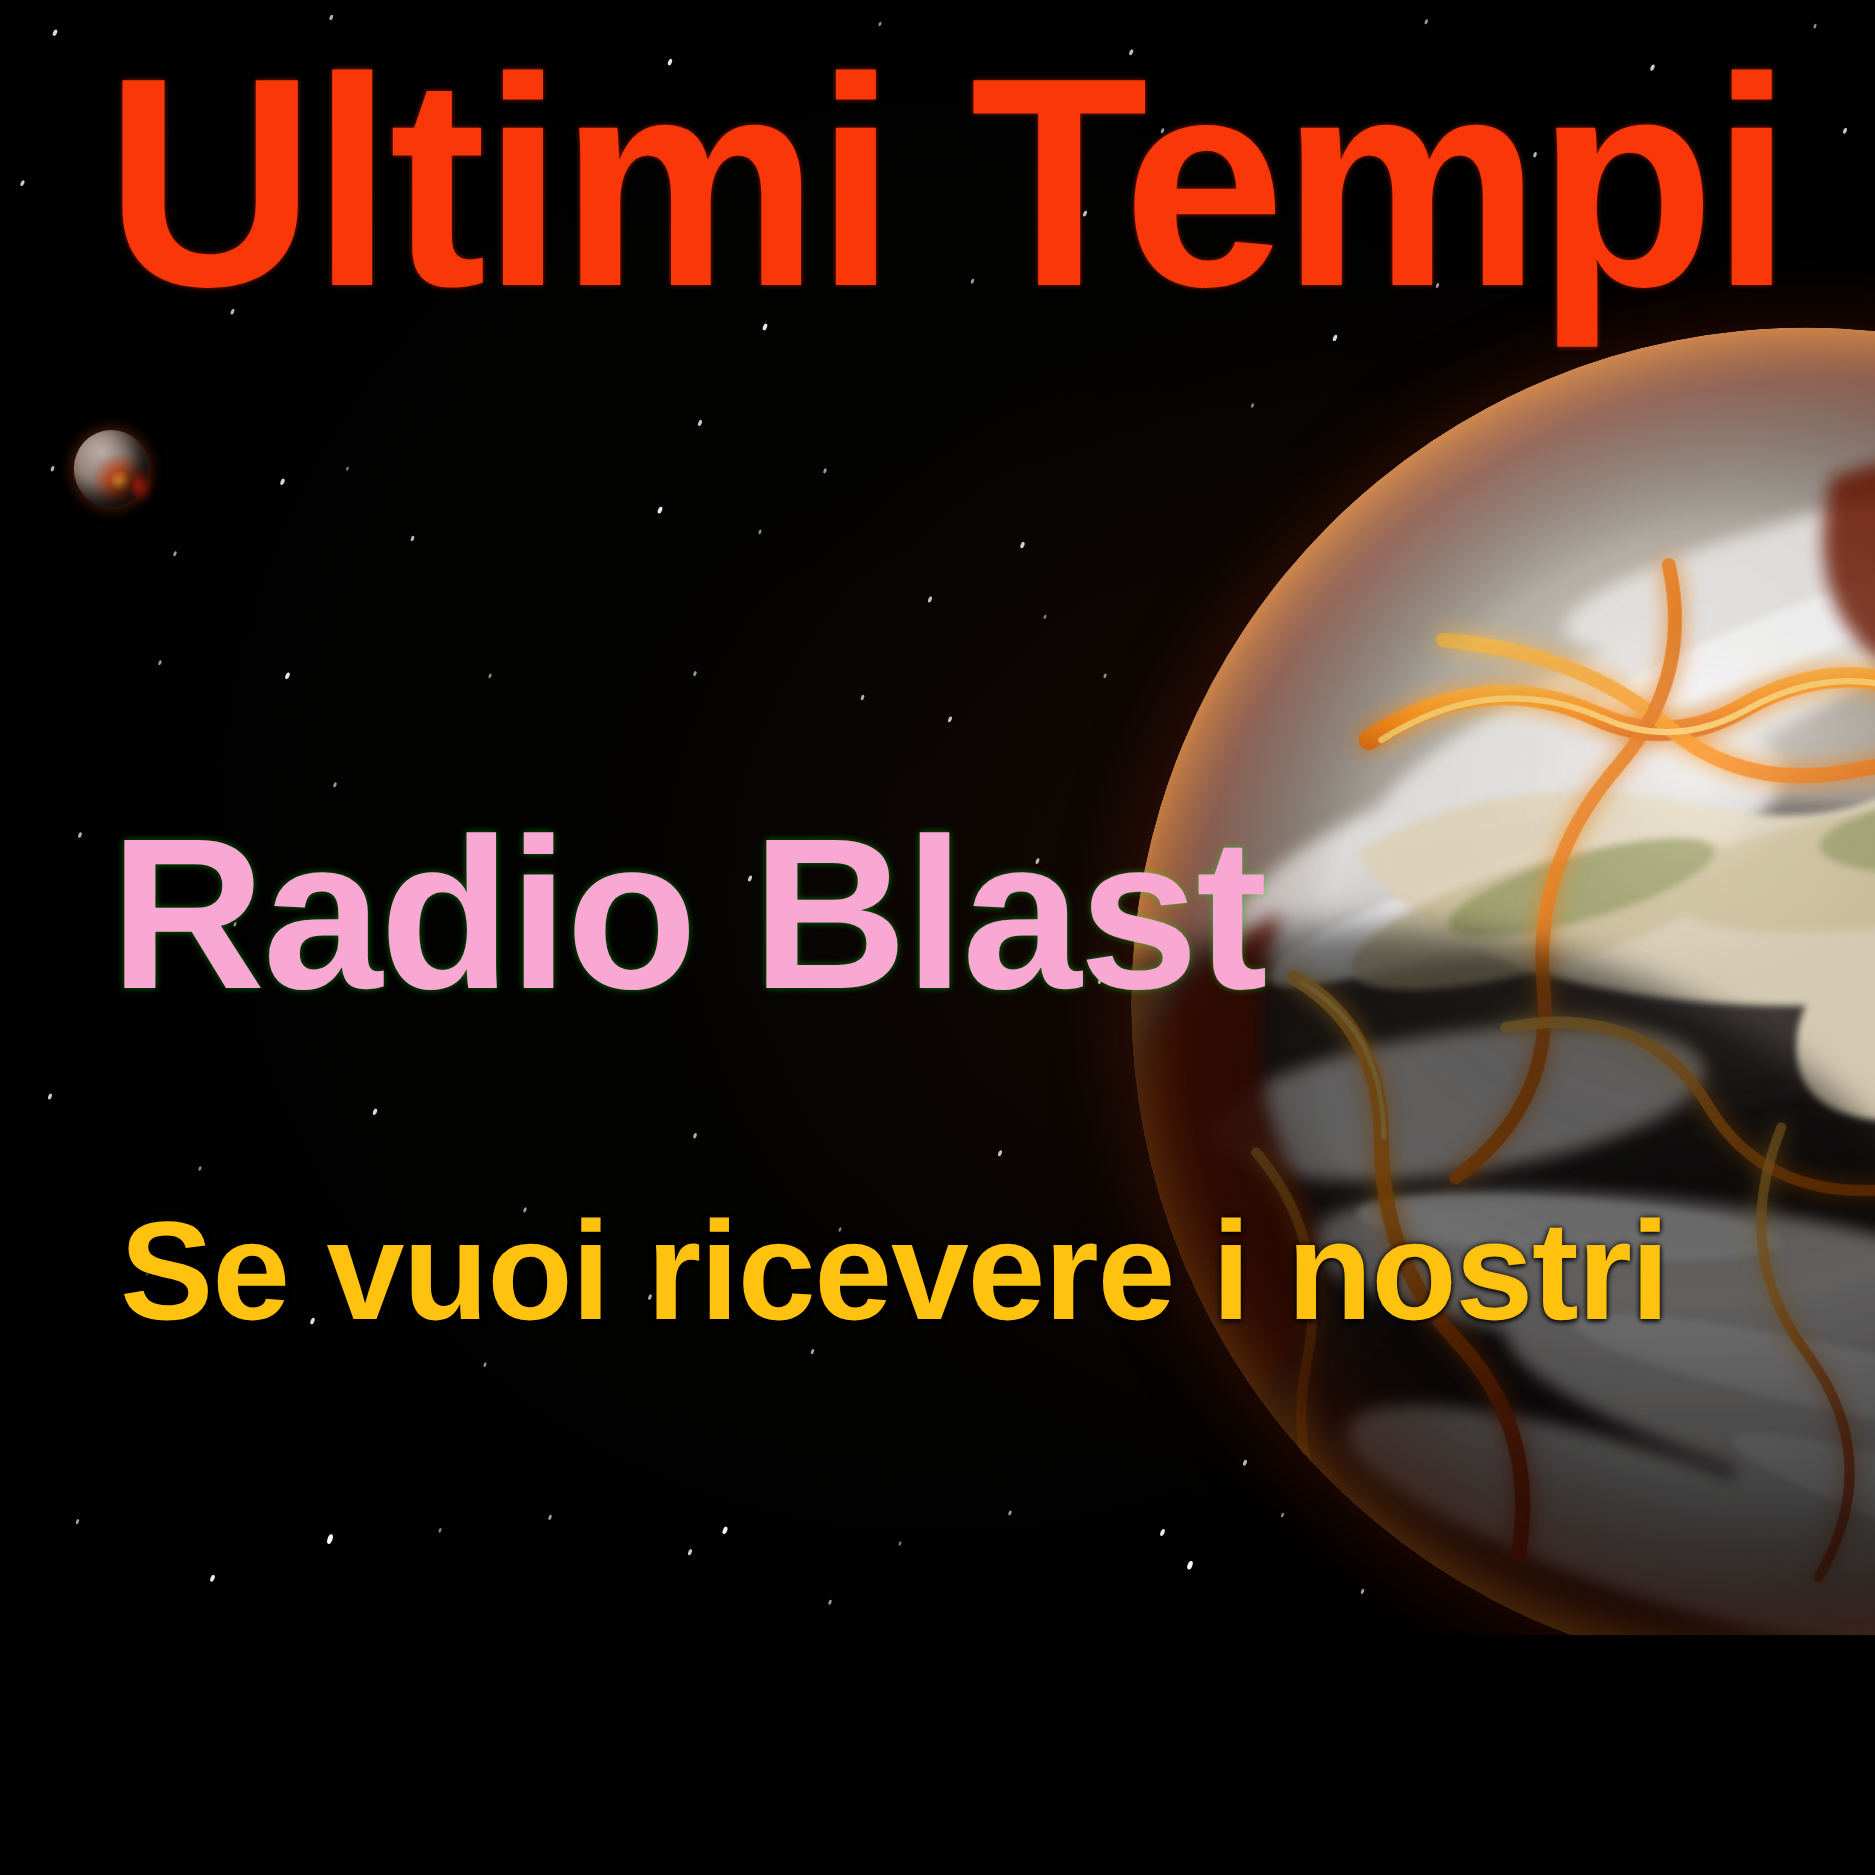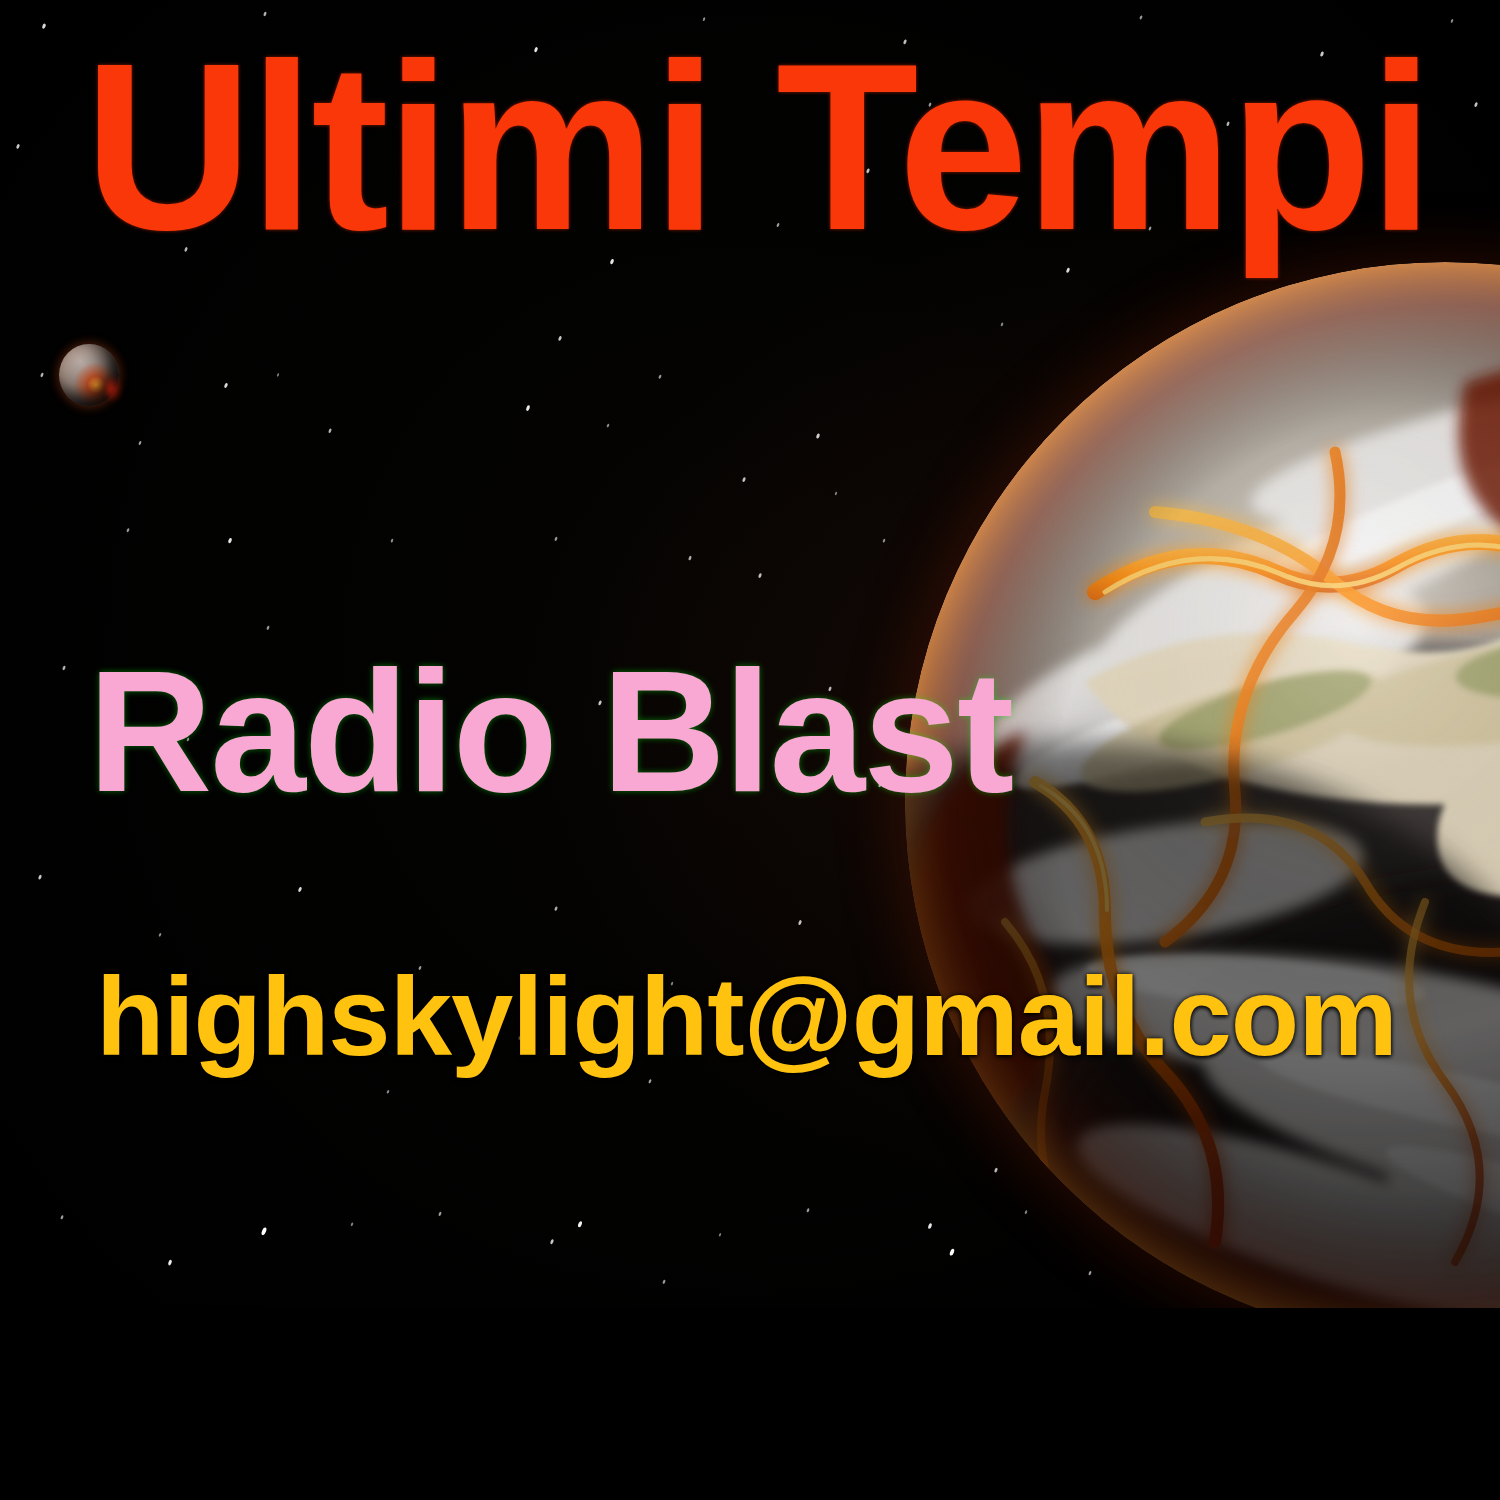--- a/index.html
+++ b/index.html
@@ -386,17 +386,17 @@
     </div>
   </div>
 
   <div class="text-layer">
 
     <div class="title">Ultimi Tempi</div>
 
     <div class="subtitle">Radio Blast</div>
 
     <div class="body-lines">
-      <div class="body-line">highskylight@gmail.com</div>
+      <div class="body-line">Se vuoi ricevere i nostri</div>
     </div>
 
   </div>
 </div>
 
 </body></html>

